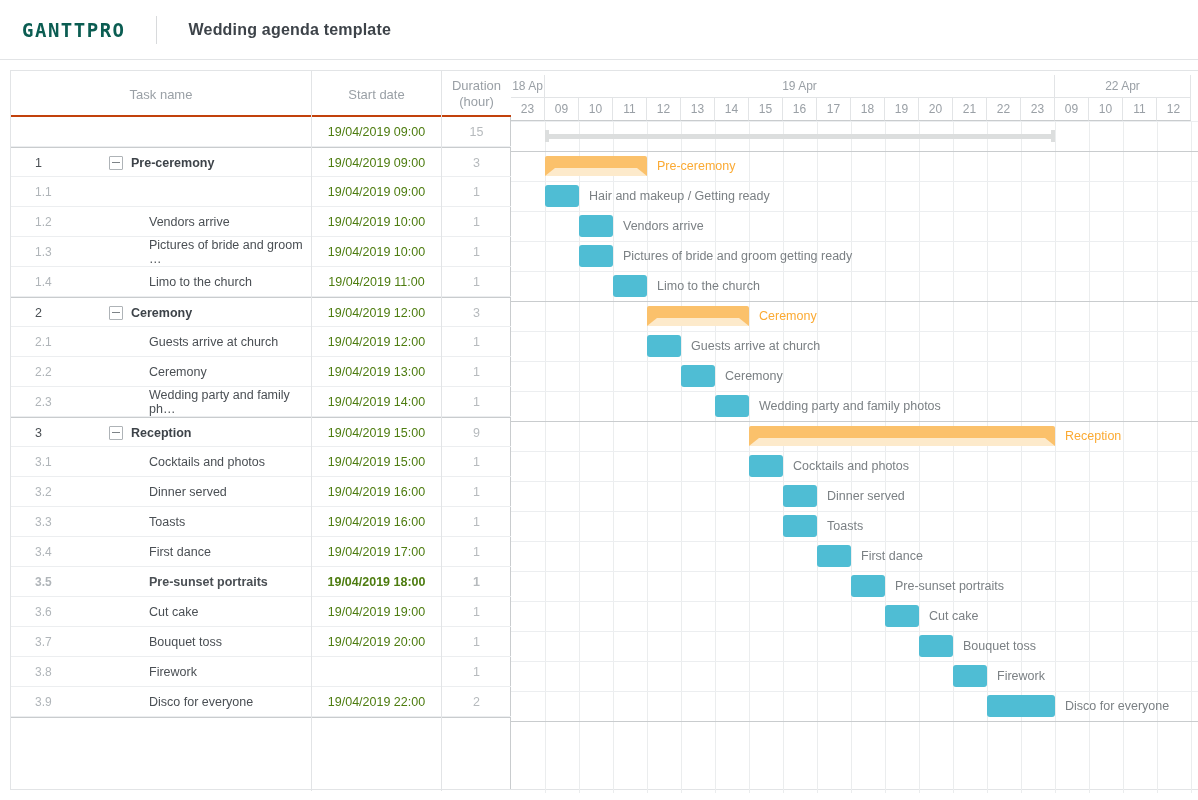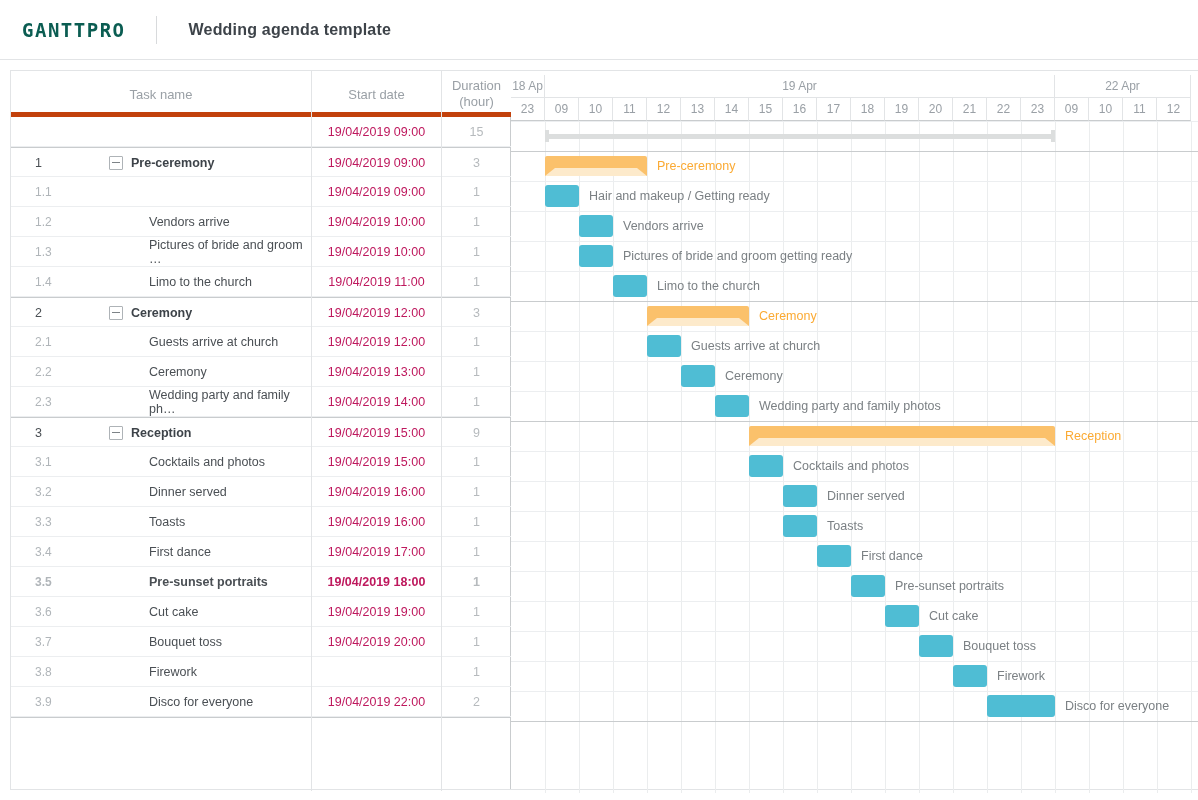--- a/index.html
+++ b/index.html
@@ -60,21 +60,21 @@
   #chart-pane {
     position: absolute; left: 500px; top: 4px;
     width: 688px; height: 100%;
     overflow: hidden;
   }
 
   
   .grid-head {
     position: absolute; left: 0; top: 0;
     width: 500px; height: 46px;
-    border-bottom: 5px solid #c2410c;
+    border-bottom: 2px solid #c2410c;
     background: #fff;
   }
   .gh-cell {
     position: absolute; top: 0; height: 46px;
     display: flex; align-items: center; justify-content: center;
     font-size: 13px; color: #9aa0a6;
     text-align: center;
   }
   .gh-sep { position: absolute; top: 0; width: 1px; height: 46px; background: #e2e4e6; }
 
@@ -86,21 +86,21 @@
   .row {
     position: absolute; left: 0; width: 500px; height: 30px;
     border-bottom: 1px solid #eceef0;
     font-size: 12.5px;
   }
   .row.group { border-top: 1px solid #c9ccce; }
   .row.project { }
   .cell { position: absolute; top: 0; height: 30px; display: flex; align-items: center; }
   .c-wbs   { left: 24px;  width: 60px; color: #b0b5b9; font-size: 12px; }
   .c-name  { left: 100px; width: 200px; color: #4a4f54; }
-  .c-start { left: 301px; width: 129px; justify-content: center; color: #be185d; }
+  .c-start { left: 301px; width: 129px; justify-content: center; color: #4d7c0f; }
   .c-dur   { left: 431px; width: 69px; justify-content: center; color: #b6babd; }
 
   .row.group .c-wbs { color: #4a4f54; font-size: 12.5px; }
   .row.group .c-name { font-weight: bold; color: #3d4349; left: 120px; width: 180px; }
 
   .collapse-btn {
     position: absolute; left: 98px; top: 8px;
     width: 14px; height: 14px;
     border: 1px solid #aeb3b7;
     background: #fff;

